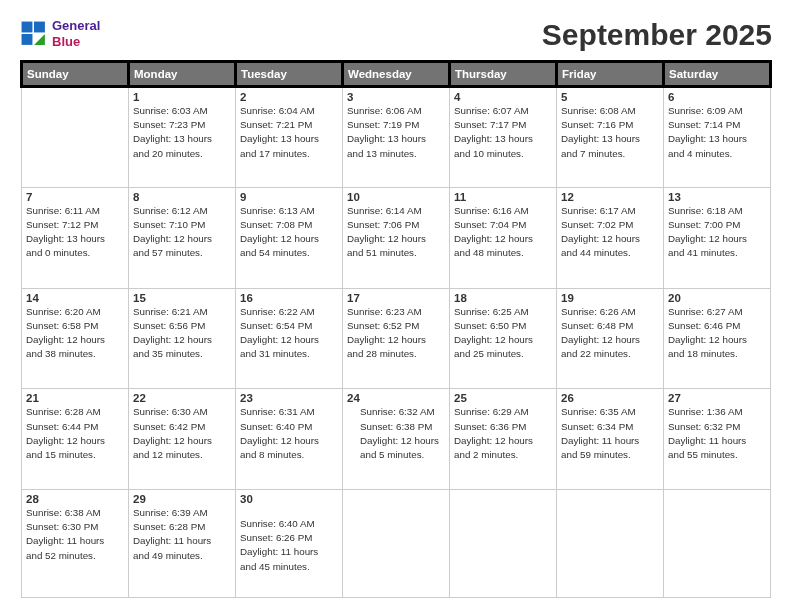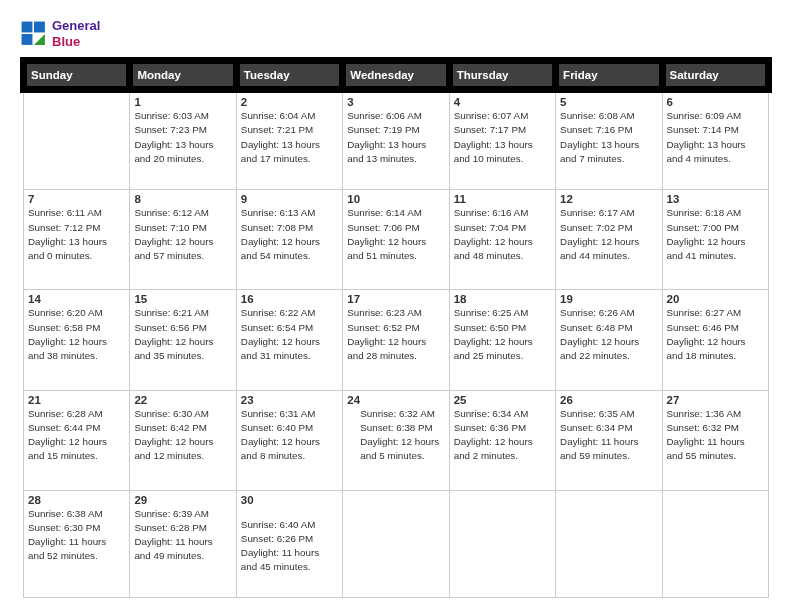--- a/index.html
+++ b/index.html
@@ -54,26 +54,26 @@
       color: #555;
     }
     .calendar {
       flex: 1;
       border: 1px solid #ccc;
       border-collapse: collapse;
       width: 100%;
       table-layout: fixed;
     }
     .calendar th {
-      background: #404040;
+      background: #737373;
       color: #fff;
       font-size: 11.5px;
       font-weight: bold;
       padding: 5px 4px;
-      border: 7px solid #000000;
+      border: 3px solid #000000;
       text-align: left;
     }
     .calendar td {
       border: 1px solid #ccc;
       vertical-align: top;
       padding: 3px 4px;
       font-size: 9.8px;
       color: #333;
       height: 82px;
     }
@@ -103,20 +103,21 @@
         <rect x="18" y="2" width="14" height="14" fill="#1a6bbf"></rect>
         <rect x="2" y="18" width="14" height="14" fill="#1a6bbf"></rect>
         <polygon points="18,32 32,18 32,32" fill="#2a9d2a"></polygon>
       </svg>
       <div class="logo-text">
         <span class="logo-general">General</span>
         <span class="logo-blue">Blue</span>
       </div>
     </div>
     <div class="title-block">
+      <div class="month-title">September 2025</div>
     </div>
   </div>
 
   <table class="calendar">
     <thead>
       <tr>
         <th>Sunday</th>
         <th>Monday</th>
         <th>Tuesday</th>
         <th>Wednesday</th>
@@ -297,21 +298,21 @@
           </td>
           <td>
             <span class="day-num">24</span>
             <div class="cell-text" style="white-space: pre-line; margin-left: 13px;">Sunrise: 6:32 AM
 Sunset: 6:38 PM
 Daylight: 12 hours
 and 5 minutes.</div>
           </td>
           <td>
             <span class="day-num">25</span>
-            <div class="cell-text" style="white-space: pre-line;">Sunrise: 6:34 AM
+            <div class="cell-text" style="white-space: pre-line;">Sunrise: 6:29 AM
 Sunset: 6:36 PM
 Daylight: 12 hours
 and 2 minutes.</div>
           </td>
           <td>
             <span class="day-num">26</span>
             <div class="cell-text" style="white-space: pre-line;">Sunrise: 6:35 AM
 Sunset: 6:34 PM
 Daylight: 11 hours
 and 59 minutes.</div>

